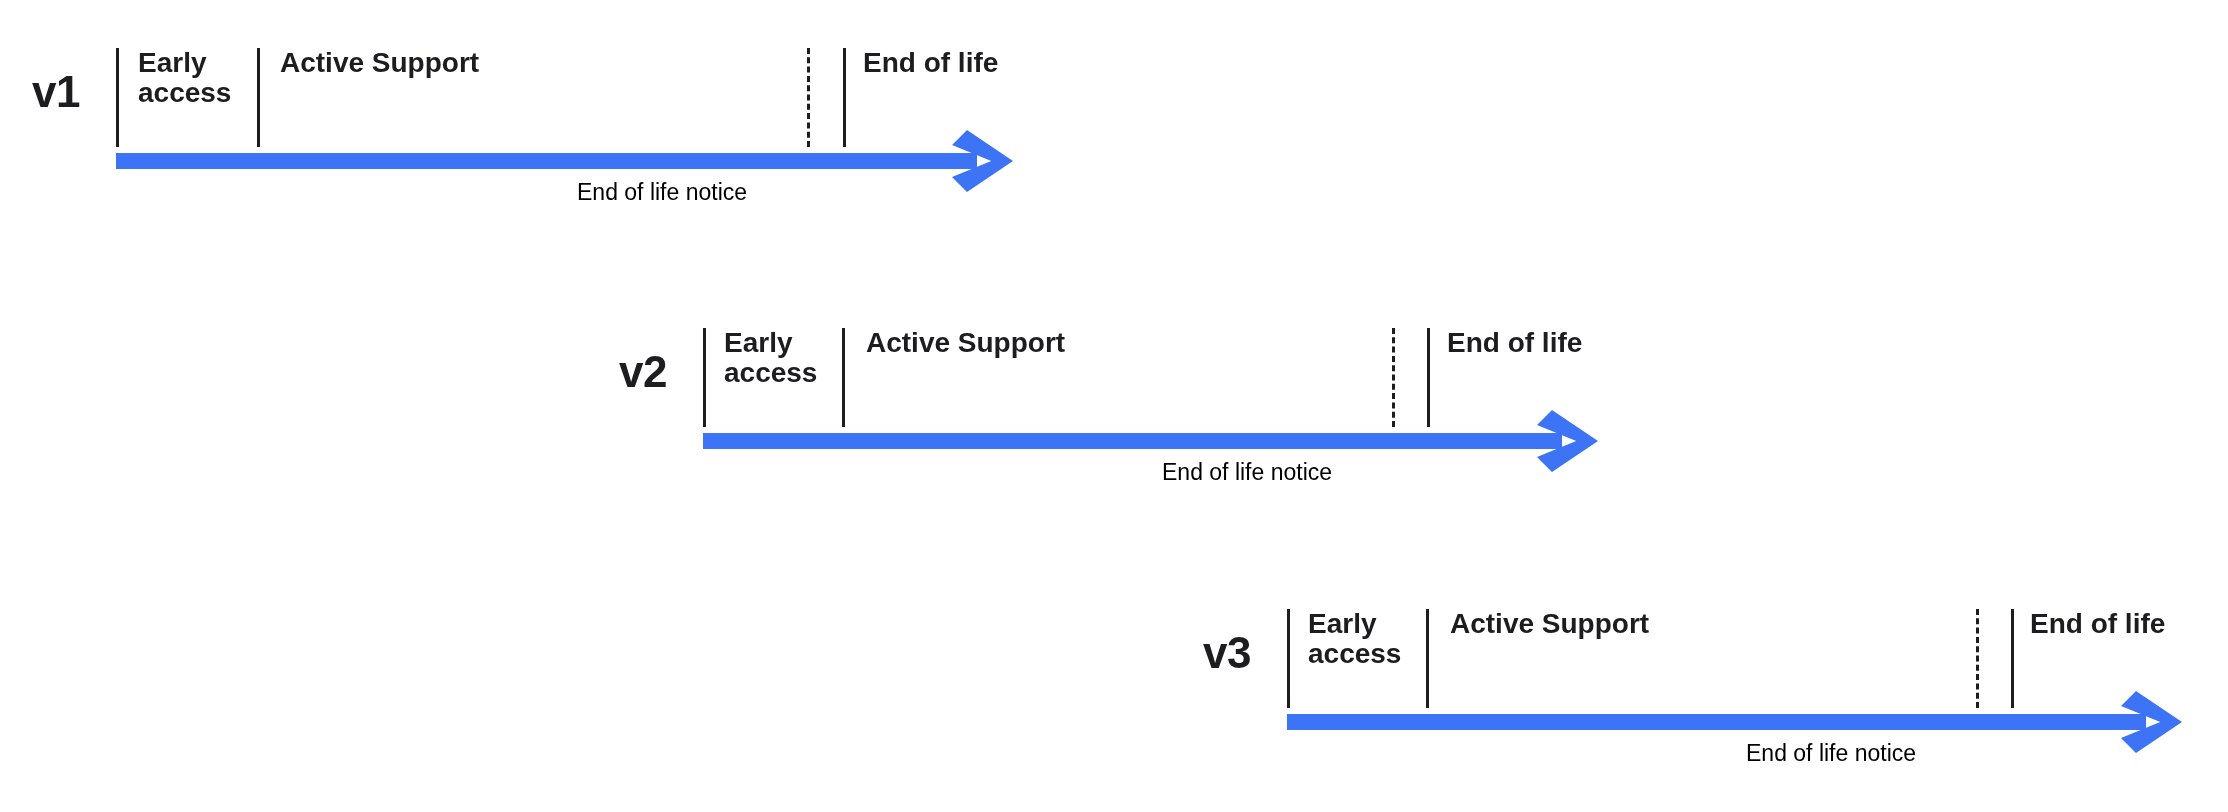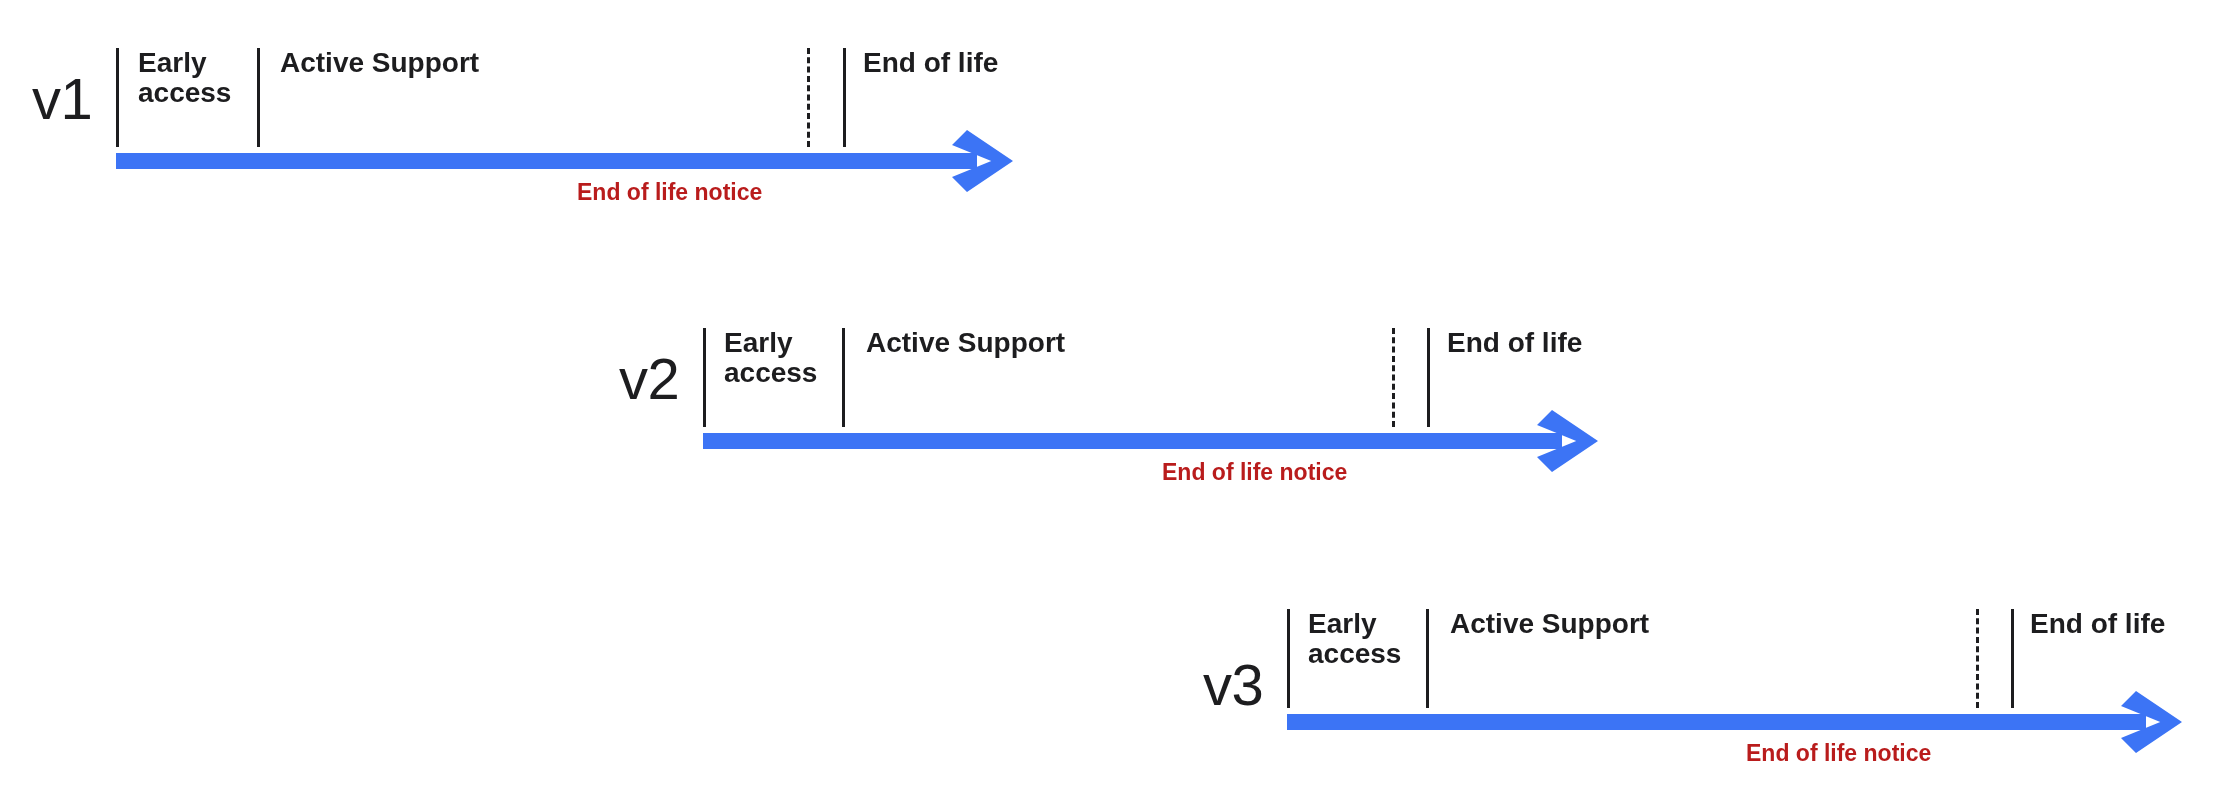--- a/index.html
+++ b/index.html
@@ -25,22 +25,22 @@
   .lifecycle-row {
     position: absolute;
     left: 0;
     top: 0;
     width: 2228px;
     height: 812px;
   }
 
   .version-label {
     position: absolute;
-    font-size: 58px;
-    font-weight: normal;
+    font-size: 44px;
+    font-weight: bold;
     color: #1d1d1f;
     letter-spacing: -0.5px;
     line-height: 1;
     white-space: nowrap;
   }
 
   .phase-divider {
     position: absolute;
     width: 3px;
     background: #1d1d1f;
@@ -57,22 +57,22 @@
     font-size: 28px;
     font-weight: bold;
     color: #1d1d1f;
     line-height: 30px;
     white-space: pre-line;
   }
 
   .notice-label {
     position: absolute;
     font-size: 23px;
-    font-weight: bold;
-    color: #b91c1c;
+    font-weight: normal;
+    color: #000000;
     line-height: 1;
     white-space: nowrap;
   }
 
   .timeline-arrow {
     position: absolute;
     display: block;
   }
 </style>
 </head>
@@ -105,21 +105,21 @@
       <div class="phase-divider" style="left: 1427px; top: 328px; height: 99px;"></div>
       <div class="phase-label" style="left: 1447px; top: 328px;">End of life</div>
       <div class="phase-divider dashed" style="left: 1392px; top: 328px; height: 99px;"></div>
       <svg class="timeline-arrow" width="899" height="70" viewBox="0 0 899 70" style="left: 703px; top: 406px;">
         <rect x="0" y="27" width="859" height="16" fill="#3C74F5"></rect>
         <path d="M 849 4 L 895 35 L 849 66 L 834 51 L 873.25 35 L 834 19 Z" fill="#3C74F5"></path>
       </svg>
       <div class="notice-label" style="left: 1162px; top: 461px;">End of life notice</div>
     </div>
     <div class="lifecycle-row">
-      <div class="version-label" style="left: 1203px; top: 656px;">v3</div>
+      <div class="version-label" style="left: 1203px; top: 631px;">v3</div>
       <div class="phase-divider" style="left: 1287px; top: 609px; height: 99px;"></div>
       <div class="phase-label" style="left: 1308px; top: 609px;">Early
 access</div>
       <div class="phase-divider" style="left: 1426px; top: 609px; height: 99px;"></div>
       <div class="phase-label" style="left: 1450px; top: 609px;">Active Support</div>
       <div class="phase-divider" style="left: 2011px; top: 609px; height: 99px;"></div>
       <div class="phase-label" style="left: 2030px; top: 609px;">End of life</div>
       <div class="phase-divider dashed" style="left: 1976px; top: 609px; height: 99px;"></div>
       <svg class="timeline-arrow" width="899" height="70" viewBox="0 0 899 70" style="left: 1287px; top: 687px;">
         <rect x="0" y="27" width="859" height="16" fill="#3C74F5"></rect>

